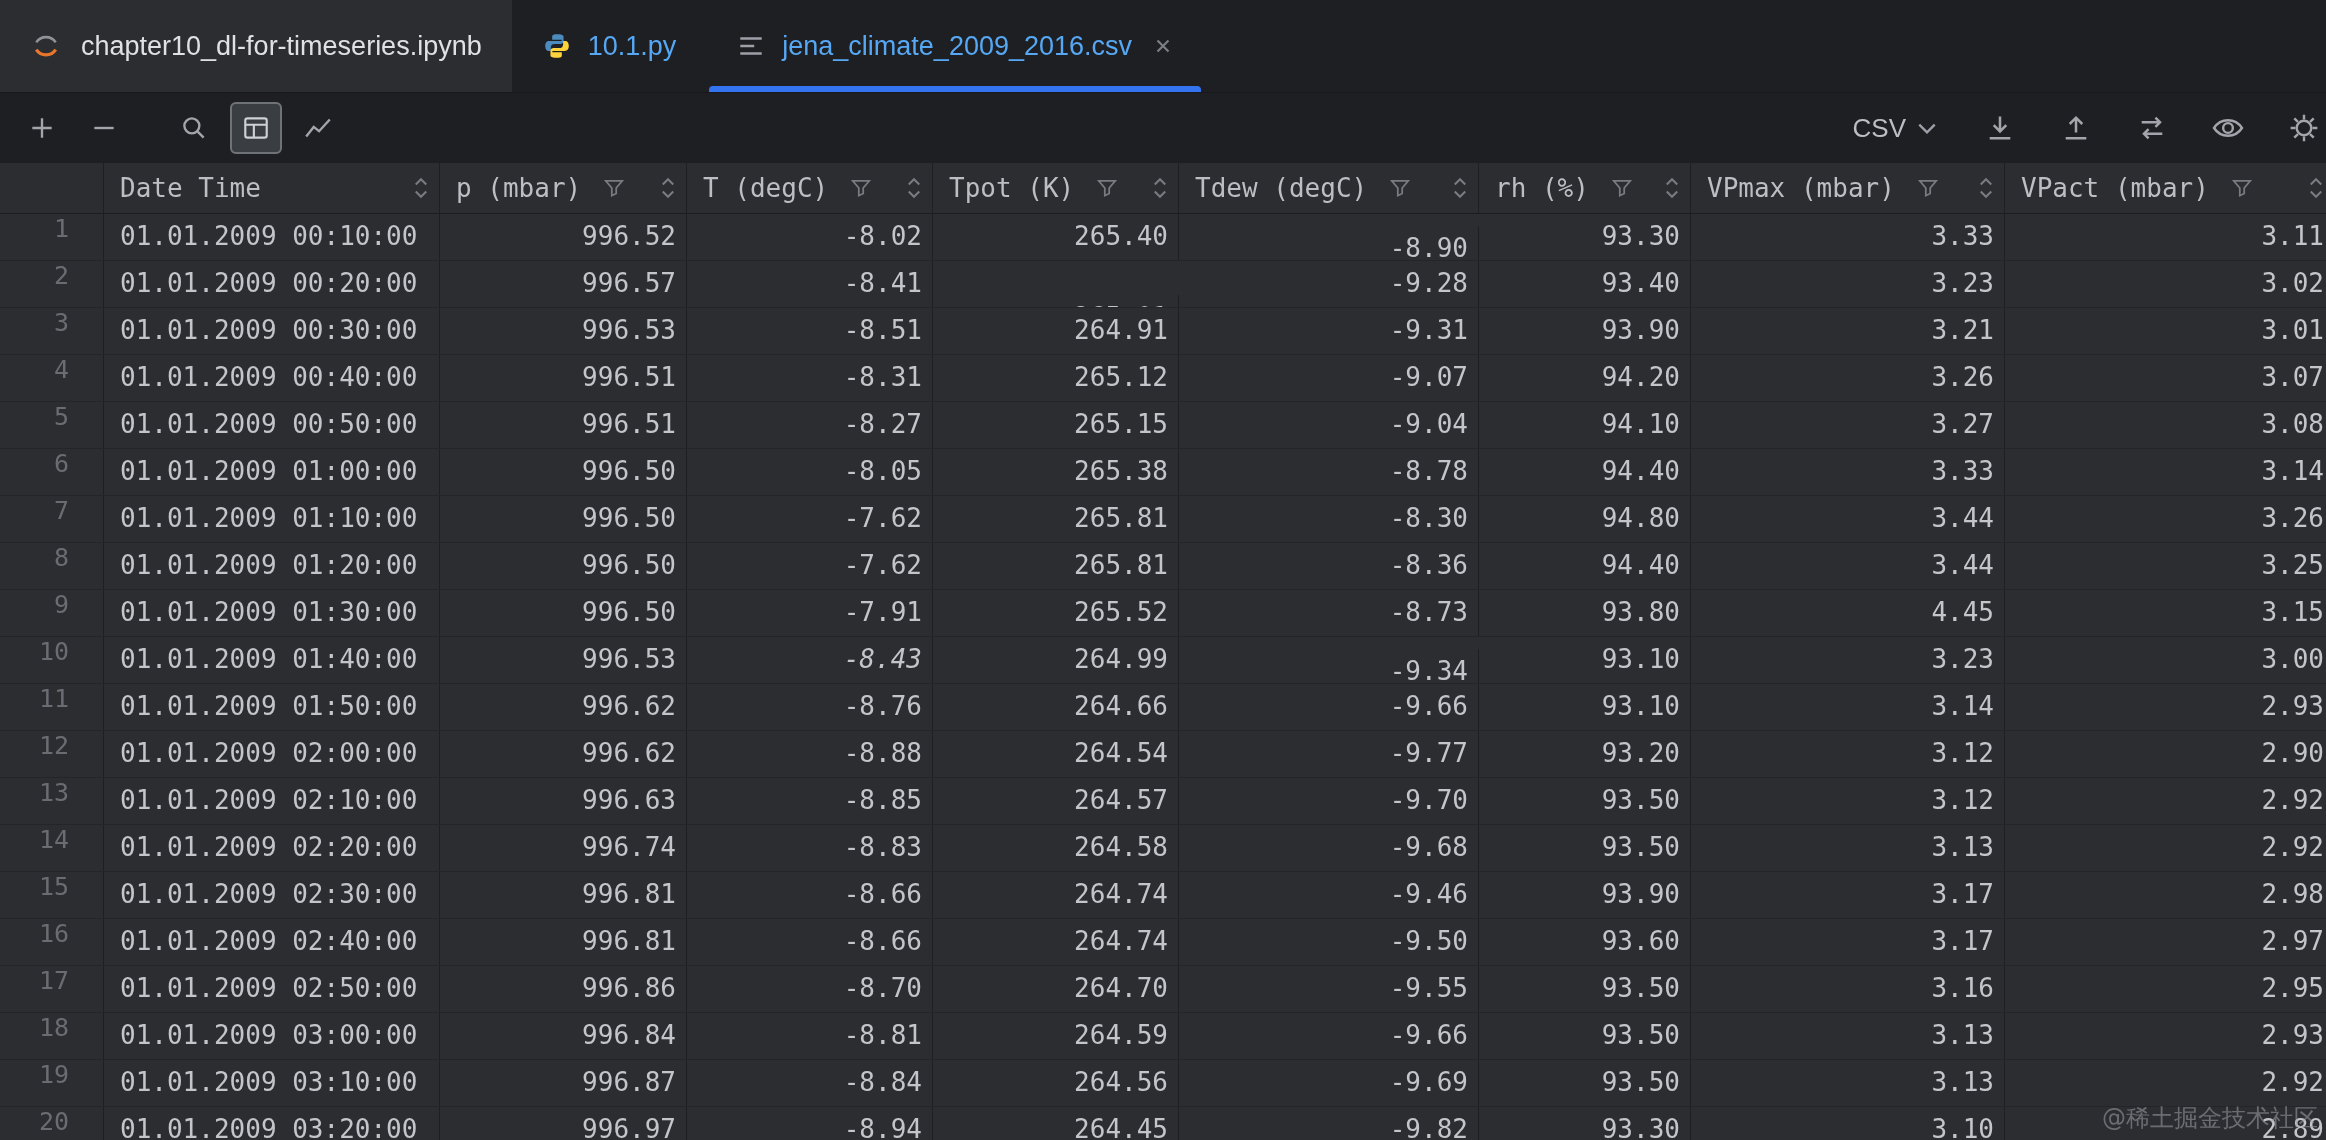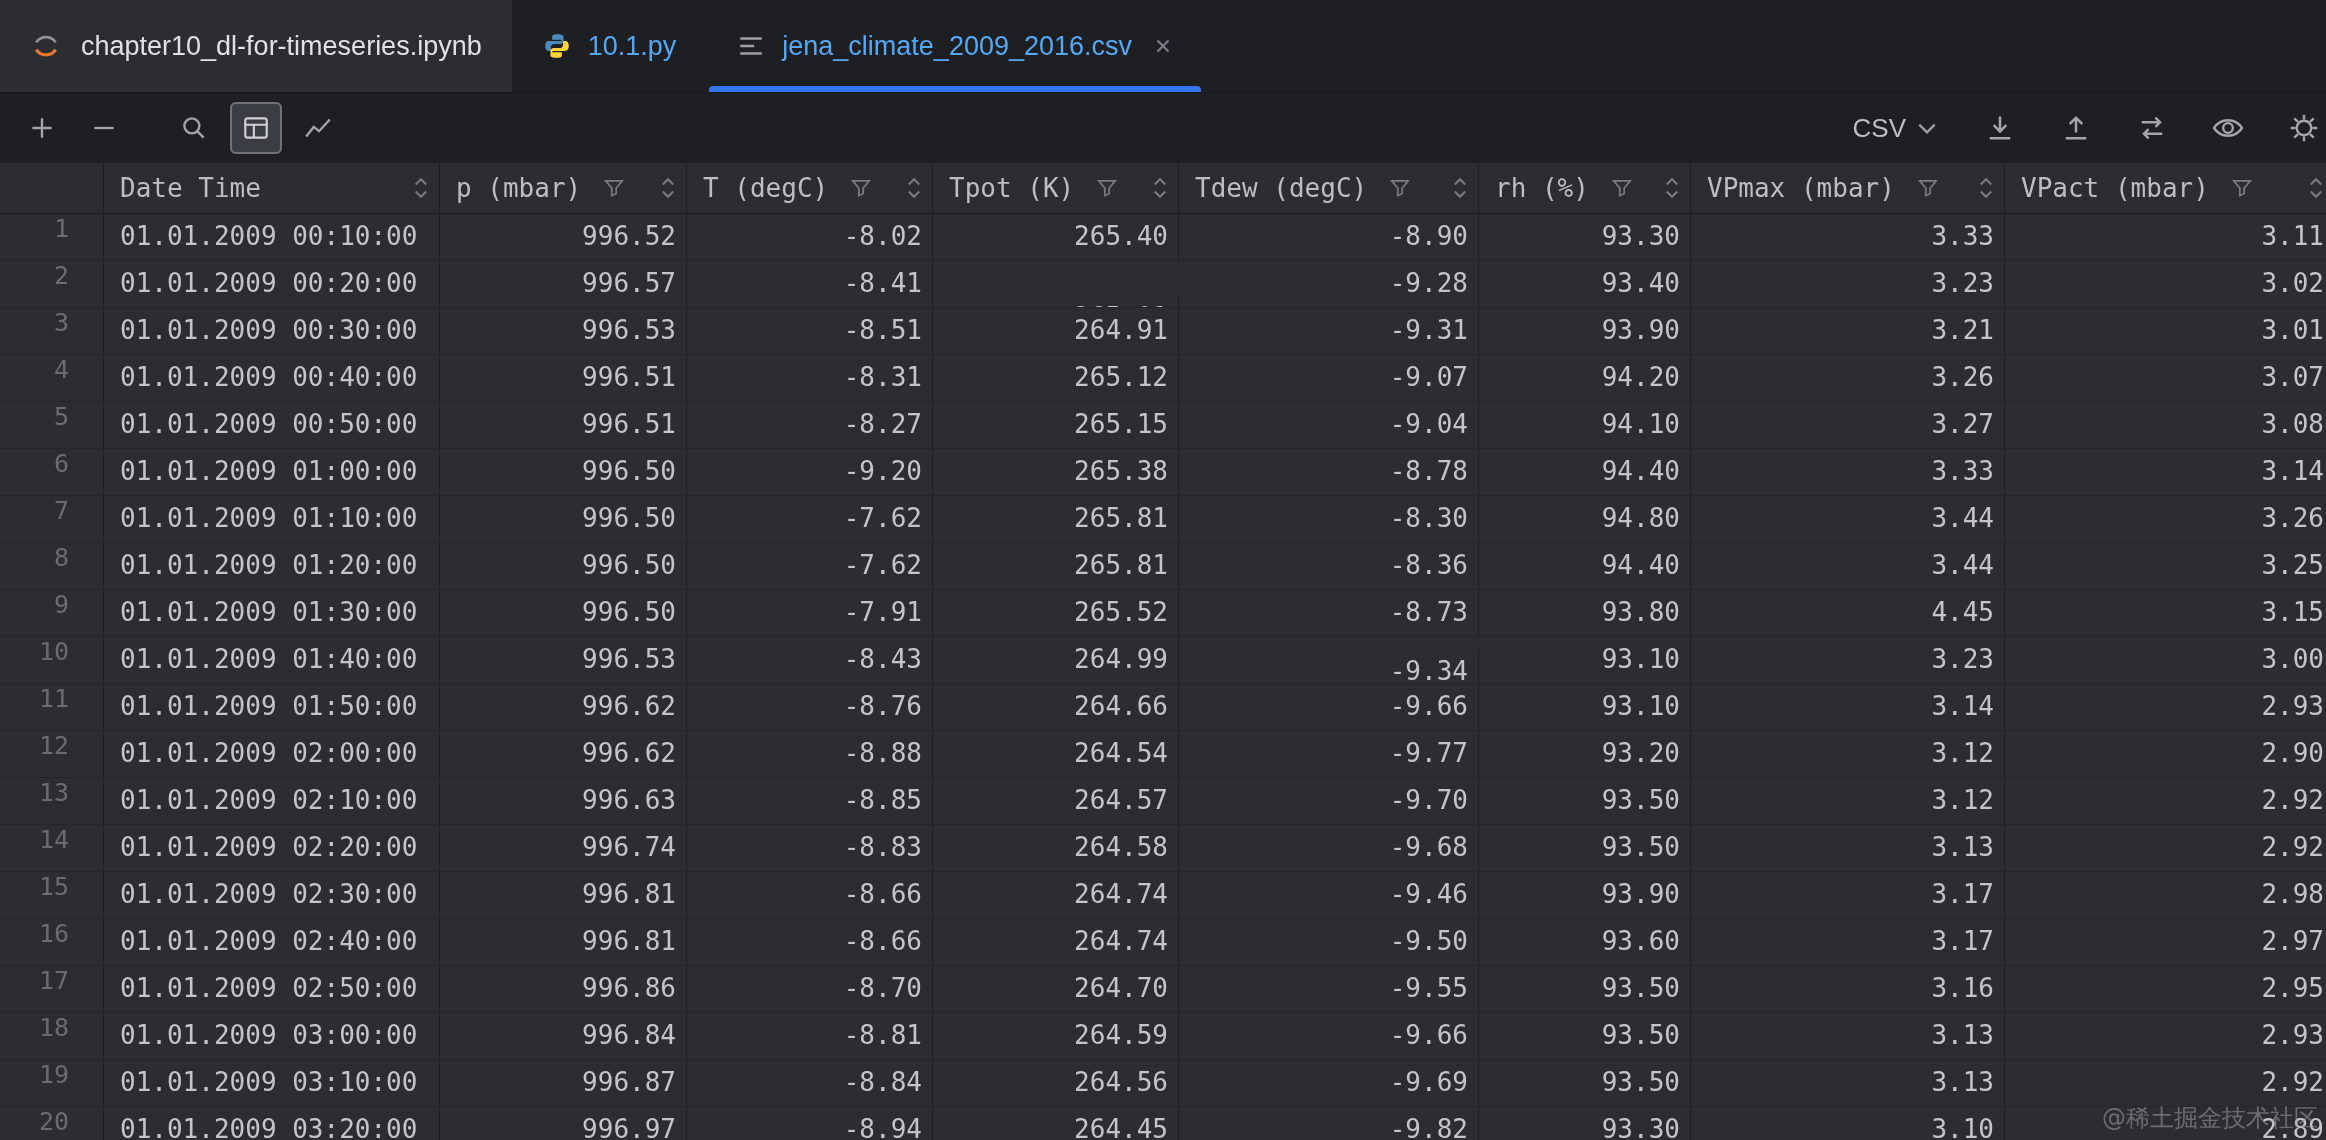--- a/index.html
+++ b/index.html
@@ -286,21 +286,21 @@
         </div>
       </div>
     <div class="tbody">
 
     <div class="tr">
           <div class="gut">1</div>
           <div class="td" style="width: 336px;">01.01.2009 00:10:00</div>
           <div class="td num" style="width: 247px;">996.52</div>
           <div class="td num" style="width: 246px;">-8.02</div>
           <div class="td num" style="width: 246px;">265.40</div>
-          <div class="td num" style="width: 300px;">-8.90</div>
+          <div class="td num" style="width: 300px; margin-top: 12px;">-8.90</div>
           <div class="td num" style="width: 212px;">93.30</div>
           <div class="td num" style="width: 314px;">3.33</div>
           <div class="td num" style="width: 330px;">3.11</div>
         </div>
         <div class="tr">
           <div class="gut">2</div>
           <div class="td" style="width: 336px;">01.01.2009 00:20:00</div>
           <div class="td num" style="width: 247px;">996.57</div>
           <div class="td num" style="width: 246px;">-8.41</div>
           <div class="td num" style="width: 246px; margin-top: 34px;">265.01</div>
@@ -339,21 +339,21 @@
           <div class="td num" style="width: 246px;">265.15</div>
           <div class="td num" style="width: 300px;">-9.04</div>
           <div class="td num" style="width: 212px;">94.10</div>
           <div class="td num" style="width: 314px;">3.27</div>
           <div class="td num" style="width: 330px;">3.08</div>
         </div>
         <div class="tr">
           <div class="gut">6</div>
           <div class="td" style="width: 336px;">01.01.2009 01:00:00</div>
           <div class="td num" style="width: 247px;">996.50</div>
-          <div class="td num" style="width: 246px;">-9.20</div>
+          <div class="td num" style="width: 246px;">-8.05</div>
           <div class="td num" style="width: 246px;">265.38</div>
           <div class="td num" style="width: 300px;">-8.78</div>
           <div class="td num" style="width: 212px;">94.40</div>
           <div class="td num" style="width: 314px;">3.33</div>
           <div class="td num" style="width: 330px;">3.14</div>
         </div>
         <div class="tr">
           <div class="gut">7</div>
           <div class="td" style="width: 336px;">01.01.2009 01:10:00</div>
           <div class="td num" style="width: 247px;">996.50</div>
@@ -383,21 +383,21 @@
           <div class="td num" style="width: 246px;">265.52</div>
           <div class="td num" style="width: 300px;">-8.73</div>
           <div class="td num" style="width: 212px;">93.80</div>
           <div class="td num" style="width: 314px;">4.45</div>
           <div class="td num" style="width: 330px;">3.15</div>
         </div>
         <div class="tr">
           <div class="gut">10</div>
           <div class="td" style="width: 336px;">01.01.2009 01:40:00</div>
           <div class="td num" style="width: 247px;">996.53</div>
-          <div class="td num" style="width: 246px;">-8.43</div>
+          <div class="td num" style="width: 246px; font-style: italic;">-8.43</div>
           <div class="td num" style="width: 246px;">264.99</div>
           <div class="td num" style="width: 300px; margin-top: 12px;">-9.34</div>
           <div class="td num" style="width: 212px;">93.10</div>
           <div class="td num" style="width: 314px;">3.23</div>
           <div class="td num" style="width: 330px;">3.00</div>
         </div>
         <div class="tr">
           <div class="gut">11</div>
           <div class="td" style="width: 336px;">01.01.2009 01:50:00</div>
           <div class="td num" style="width: 247px;">996.62</div>

